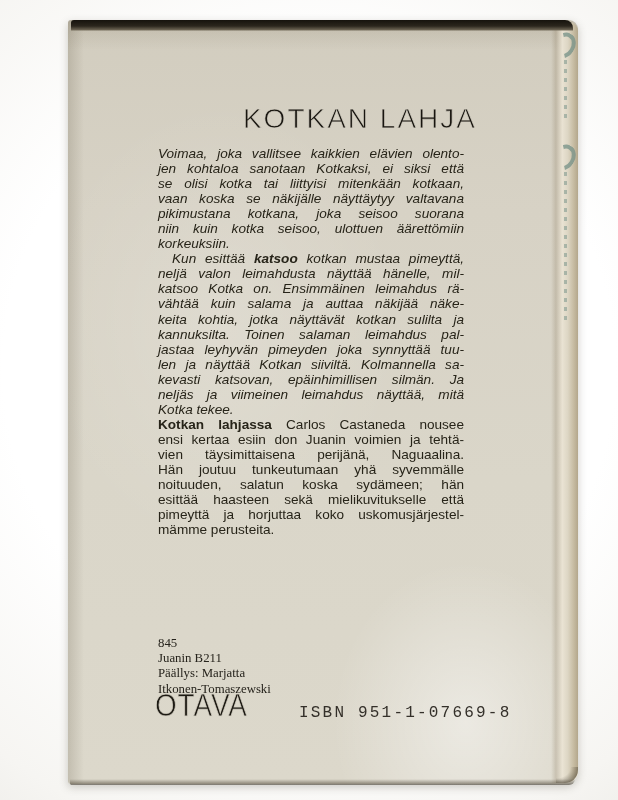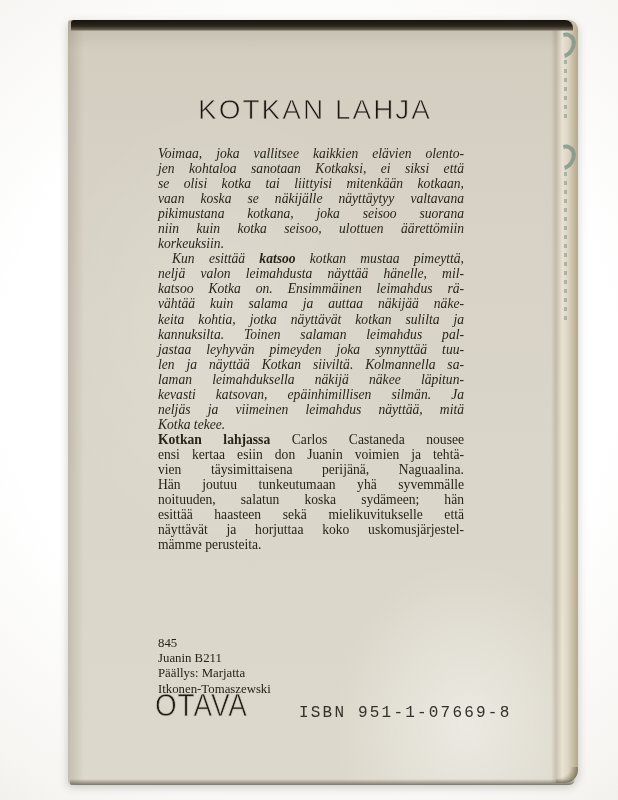--- a/index.html
+++ b/index.html
@@ -63,31 +63,31 @@
   .h2{right:3px;top:122px;}
   .dots{
     position:absolute;right:11px;width:3px;
     background:repeating-linear-gradient(180deg,
       rgba(121,148,138,.55) 0 4px, rgba(121,148,138,0) 4px 9px);
   }
   .d1{top:38px;height:62px;}
   .d2{top:150px;height:148px;}
   
   .title{
-    position:absolute;left:90px;top:70px;width:306px;margin:4px;
-    text-align:center;
+    position:absolute;left:90px;top:70px;width:306px;margin:13px;
+    text-align:right;
     font-size:28px;font-weight:300;letter-spacing:2px;
     color:#18150f;
     -webkit-text-stroke:0.9px rgba(214,209,196,.85);
   }
   .body-text{
     position:absolute;left:90px;top:126px;width:306px;
     font-size:13.6px;line-height:15.05px;color:#272419;
   }
-  .para{margin:0;font-family:Liberation Serif, serif;}
+  .para{margin:0;}
   .para.it{font-style:italic;}
   .para.gap{}
   .bl{text-align:justify;text-align-last:justify;}
   .bl.end{text-align-last:left;}
   .bl.indent{text-indent:14px;}
   .bl b{font-weight:bold;}
   .colophon{
     position:absolute;left:90px;top:616px;
     font-size:12.8px;line-height:15.2px;color:#26231c;font-family:Liberation Serif, serif;
   }
@@ -134,34 +134,33 @@
 
       <div class="para it">
         <div class="bl indent"><span>Kun esittää </span><b>katsoo</b><span> kotkan mustaa pimeyttä,</span></div>
         <div class="bl">neljä valon leimahdusta näyttää hänelle, mil-</div>
         <div class="bl">katsoo Kotka on. Ensimmäinen leimahdus rä-</div>
         <div class="bl">vähtää kuin salama ja auttaa näkijää näke-</div>
         <div class="bl">keita kohtia, jotka näyttävät kotkan sulilta ja</div>
         <div class="bl">kannuksilta. Toinen salaman leimahdus pal-</div>
         <div class="bl">jastaa leyhyvän pimeyden joka synnyttää tuu-</div>
         <div class="bl">len ja näyttää Kotkan siiviltä. Kolmannella sa-</div>
-        <div class="bl">laman leimahduksella näkijä näkee läpitun-</div>
         <div class="bl">kevasti katsovan, epäinhimillisen silmän. Ja</div>
         <div class="bl">neljäs ja viimeinen leimahdus näyttää, mitä</div>
         <div class="bl end">Kotka tekee.</div>
       </div>
 
       <div class="para gap">
         <div class="bl"><b>Kotkan lahjassa</b><span> Carlos Castaneda nousee</span></div>
         <div class="bl">ensi kertaa esiin don Juanin voimien ja tehtä-</div>
         <div class="bl">vien täysimittaisena perijänä, Naguaalina.</div>
         <div class="bl">Hän joutuu tunkeutumaan yhä syvemmälle</div>
         <div class="bl">noituuden, salatun koska sydämeen; hän</div>
         <div class="bl">esittää haasteen sekä mielikuvitukselle että</div>
-        <div class="bl">näyttävät ja horjuttaa koko uskomusjärjestel-</div>
+        <div class="bl">pimeyttä ja horjuttaa koko uskomusjärjestel-</div>
         <div class="bl end">mämme perusteita.</div>
       </div>
 
     </div>
 
     <div class="colophon">
       <div>845</div>
       <div>Juanin B211</div>
       <div>Päällys: Marjatta</div>
       <div>Itkonen-Tomaszewski</div>

